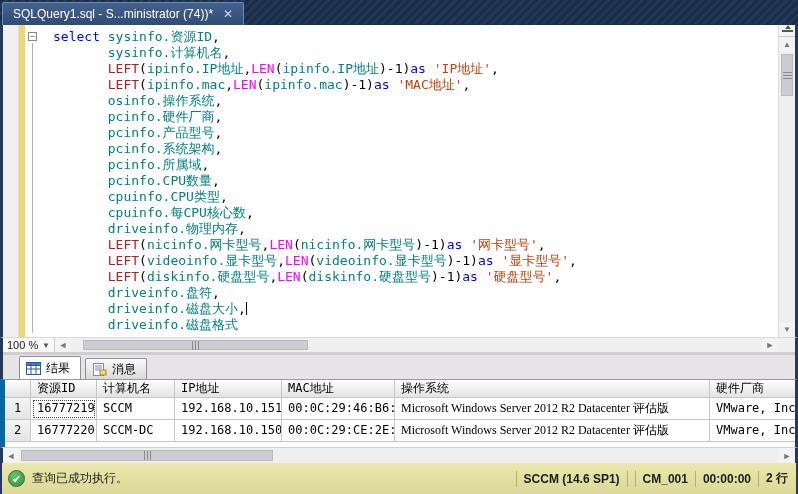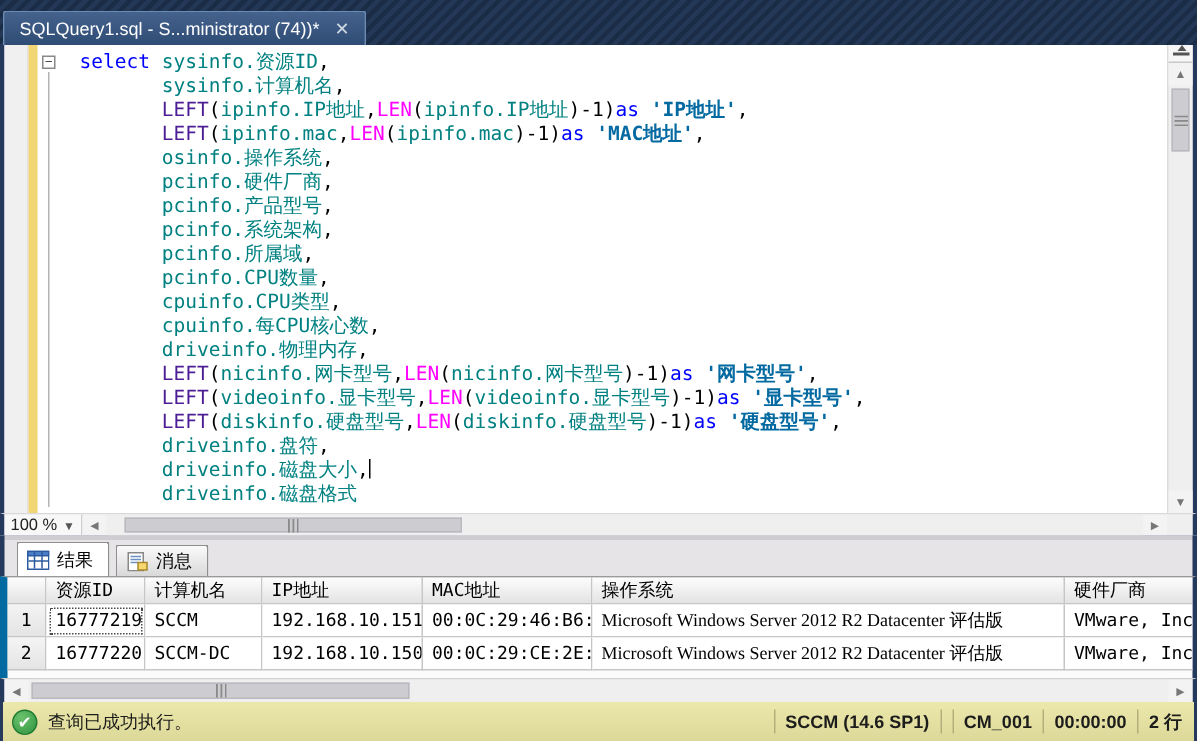--- a/index.html
+++ b/index.html
@@ -3,21 +3,21 @@
 <meta charset="utf-8">
 <style>
   * { margin:0; padding:0; box-sizing:border-box; }
   html,body { width:798px; height:494px; overflow:hidden; }
   body { font-family:"Liberation Sans", sans-serif; background:#16263f; }
 
   .window { width:798px; height:494px; display:flex; flex-direction:column;
             background:#24395c; }
 
   
-  .tabstrip { height:30px; display:flex; align-items:flex-end;
+  .tabstrip { height:25px; display:flex; align-items:flex-end;
     background:repeating-linear-gradient(135deg,#1b2c47 0 3px,#233756 3px 6px); }
   .doc-tab { margin-left:2px; height:23px; display:inline-flex; align-items:center;
     gap:8px; padding:0 8px 0 10px; color:#fff; font-size:12px;
     background:linear-gradient(#44628c,#2e4c74);
     border:1px solid #6d8cb4; border-bottom:none; border-radius:2px 2px 0 0; white-space:nowrap; }
   .tab-close { color:#cfd8e4; font-size:12px; line-height:1; cursor:default; padding:1px 2px; }
 
   
   .editor-row { height:312px; display:flex; background:#fff;
     border-left:3px solid #24395c; border-right:3px solid #24395c; }
@@ -25,22 +25,22 @@
   .changebar { width:6px; background:#f2d673; }
   .code-wrap { flex:1; position:relative; overflow:hidden; padding-top:4px; }
   .fold-box { position:absolute; left:3px; top:7px; width:9px; height:9px; background:#fff;
     border:1px solid #888; font-size:9px; line-height:7px; text-align:center; color:#444; }
   .fold-guide { position:absolute; left:7px; top:18px; bottom:4px; width:1px; background:#b4b4b4; }
   .cl { height:16px; line-height:16px; font-family:"DejaVu Sans Mono", monospace;
     font-size:13px; white-space:pre; padding-left:16px;margin-left:12px; }
   .tk-kw  { color:#0000ff; }
   .tk-id  { color:#008080; }
   .tk-fn  { color:#ff00ff; }
-  .tk-fn2 { color:#4c1d95; }
-  .tk-str { color:#0369a1;font-weight:bold; }
+  .tk-fn2 { color:#b91c1c; }
+  .tk-str { color:#c2410c; }
   .tk-pl  { color:#000; }
   .tk-caret { display:inline-block; width:1px; height:13px; background:#000; vertical-align:-2px; }
 
   
   .vscroll { width:17px; background:#efefef; border-left:1px solid #dcdcdc;
     display:flex; flex-direction:column; align-items:stretch; }
   .split-handle { height:12px; background:#f6f6f6; border-bottom:1px solid #c8c8c8;
     display:flex; align-items:center; justify-content:center; }
   .split-ico { position:relative; width:11px; height:8px; }
   .split-ico::before { content:""; position:absolute; left:0; right:0; top:3px; height:2px; background:#555; }
@@ -66,21 +66,21 @@
   .h-thumb { position:absolute; top:2px; bottom:2px; left:12px; width:225px;
     background:#cdcdd1; border:1px solid #b9b9bf; display:flex; align-items:center; justify-content:center; }
   .grip-v { width:7px; height:9px;
     background:linear-gradient(90deg,#8a8a8a 1px,transparent 1px) 0 0/3px 9px; }
   .vs-corner { width:17px; background:#efefef; }
 
   .splitter { height:3px; background:#cfcdd2; border-left:3px solid #24395c; border-right:3px solid #24395c; }
 
   
   .res-tabs { height:24px; background:#e6e4e7; display:flex; align-items:flex-end; gap:4px;
-    padding-left:8px; border-left:3px solid #24395c; border-right:3px solid #24395c; }
+    padding-left:16px; border-left:3px solid #24395c; border-right:3px solid #24395c; }
   .res-tab { height:21px; display:inline-flex; align-items:center; gap:5px; padding:0 10px 0 6px;
     font-size:12px; color:#000; border:1px solid #8f8f8f; border-bottom:none; border-radius:2px 2px 0 0;
     background:linear-gradient(#fafafa,#d9d9d9); }
   .res-tab.active { background:#fff; height:23px; }
   .ticon { width:15px; height:13px; display:inline-block; }
 
   
   .grid-area { height:68px; background:#fbfbfb; overflow:hidden;
     border-left:5px solid #0369a1; border-right:3px solid #24395c; border-top:1px solid #9a9a9a; }
   .grow { display:flex; font-family:"DejaVu Sans Mono", monospace; font-size:12px; }

